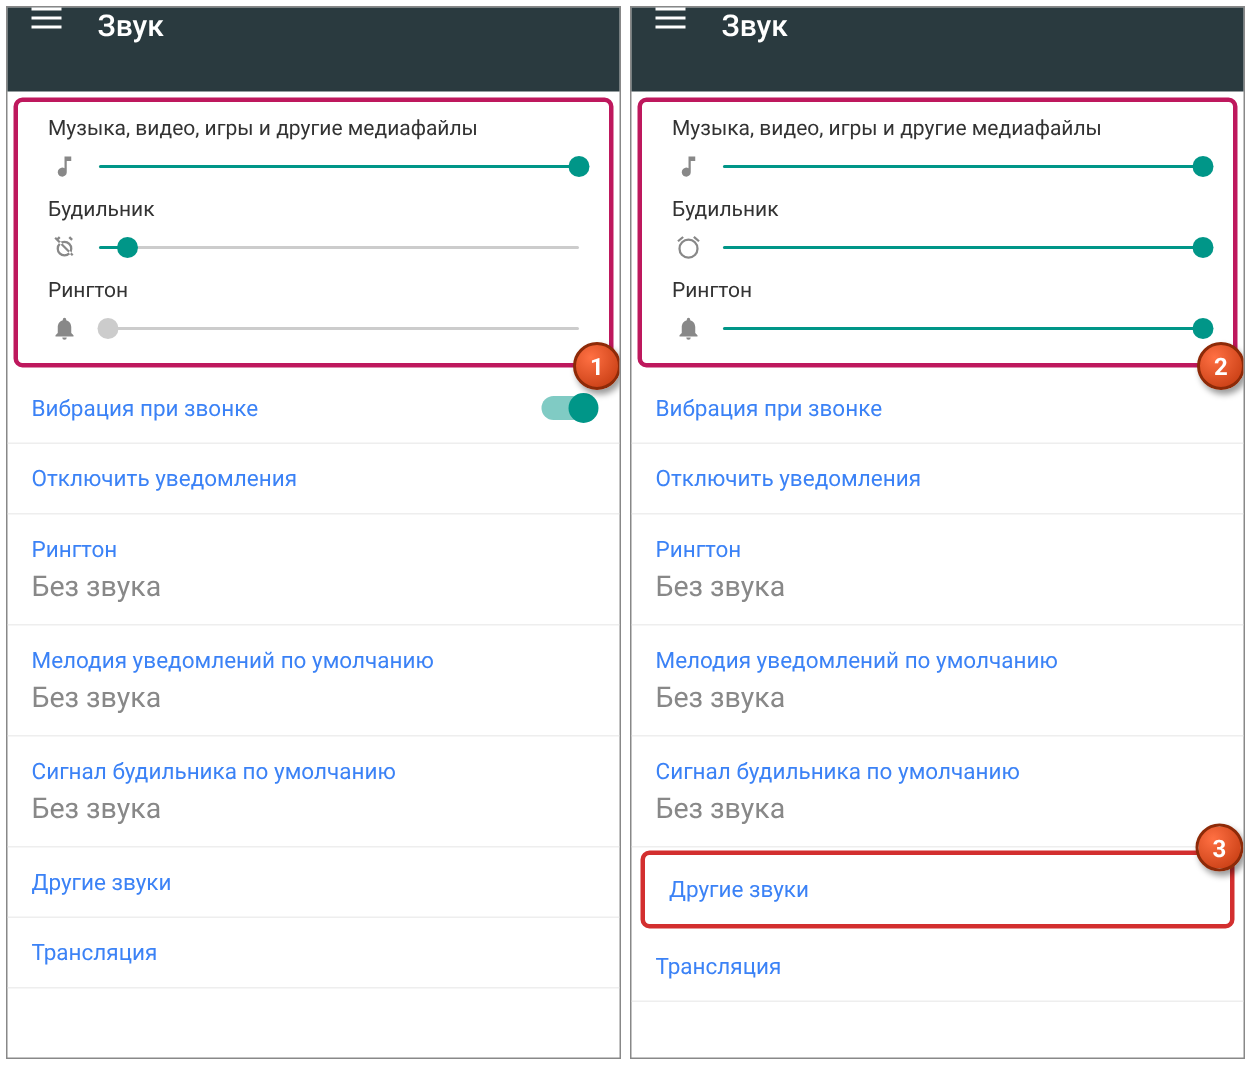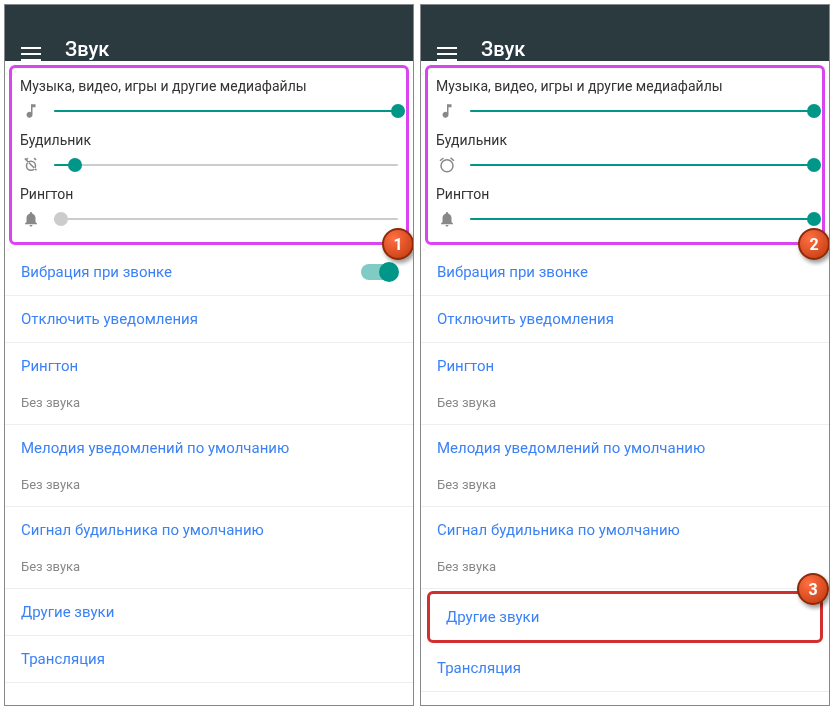--- a/index.html
+++ b/index.html
@@ -1,33 +1,33 @@
 <!DOCTYPE html>
 <html><head>
 <meta charset="utf-8">
 <style>
 *{box-sizing:border-box;margin:0;padding:0;font-family:Roboto,Arial,sans-serif}
 body{background:#fff;width:834px;height:710px;display:flex;gap:6px;padding:4px}
 .phone{flex:1;border:1px solid #888;display:flex;flex-direction:column;background:#fff;position:relative}
-.appbar{background:#2a3a3f;height:56px;display:flex;align-items:flex-end;padding:0 16px;gap:24px}
+.appbar{background:#2a3a3f;height:56px;display:flex;align-items:flex-start;padding:0 16px;gap:24px}
 .hamburger{width:20px;height:14px;display:flex;flex-direction:column;justify-content:space-between;cursor:pointer}
 .hamburger span{height:2px;background:#fff}
 .title{color:#fff;font-size:20px;font-weight:500}
 .content{flex:1;overflow:hidden}
-.highlight-box{border:3px solid #d946ef;border-radius:6px;margin:4px;padding:4px 8px 8px;position:relative}
+.highlight-box{border:3px solid #be185d;border-radius:6px;margin:4px;padding:4px 20px 8px;position:relative}
 .slider-row{padding:6px 0}
 .slider-label{font-size:14px;color:#333;margin-bottom:8px}
 .slider-ctrl{display:flex;align-items:center;gap:12px}
 .slider-icon{width:22px;color:#888;display:flex;justify-content:center}
 .slider-track{flex:1;height:2px;background:#ccc;position:relative;border-radius:2px}
 .slider-fill{position:absolute;left:0;top:0;height:100%;background:#009688;border-radius:2px}
 .slider-thumb{position:absolute;top:50%;width:14px;height:14px;background:#009688;border-radius:50%;transform:translate(-50%,-50%)}
 .list-item{padding:14px 16px;border-bottom:1px solid #eee;cursor:pointer;position:relative}
 .list-item .primary{font-size:15px;color:#3b82f6}
-.list-item .secondary{font-size:13px;color:#888;margin-top:20px}
+.list-item .secondary{font-size:19px;color:#888;margin-top:4px}
 .toggle-row{display:flex;align-items:center;justify-content:space-between}
 .switch{width:36px;height:16px;background:#80cbc4;border-radius:10px;position:relative}
 .switch::after{content:'';position:absolute;right:-2px;top:-2px;width:20px;height:20px;border-radius:50%;background:#009688}
 .marker{position:absolute;width:32px;height:32px;border-radius:50%;background:radial-gradient(circle at 35% 30%,#ff7043,#bf360c);color:#fff;display:flex;align-items:center;justify-content:center;font-weight:700;box-shadow:2px 3px 4px rgba(0,0,0,.4);border:2px solid #8d2a08;font-size:16px;z-index:5}
 svg{fill:currentColor}
 </style>
 </head>
 <body>
 
 <div class="phone">

